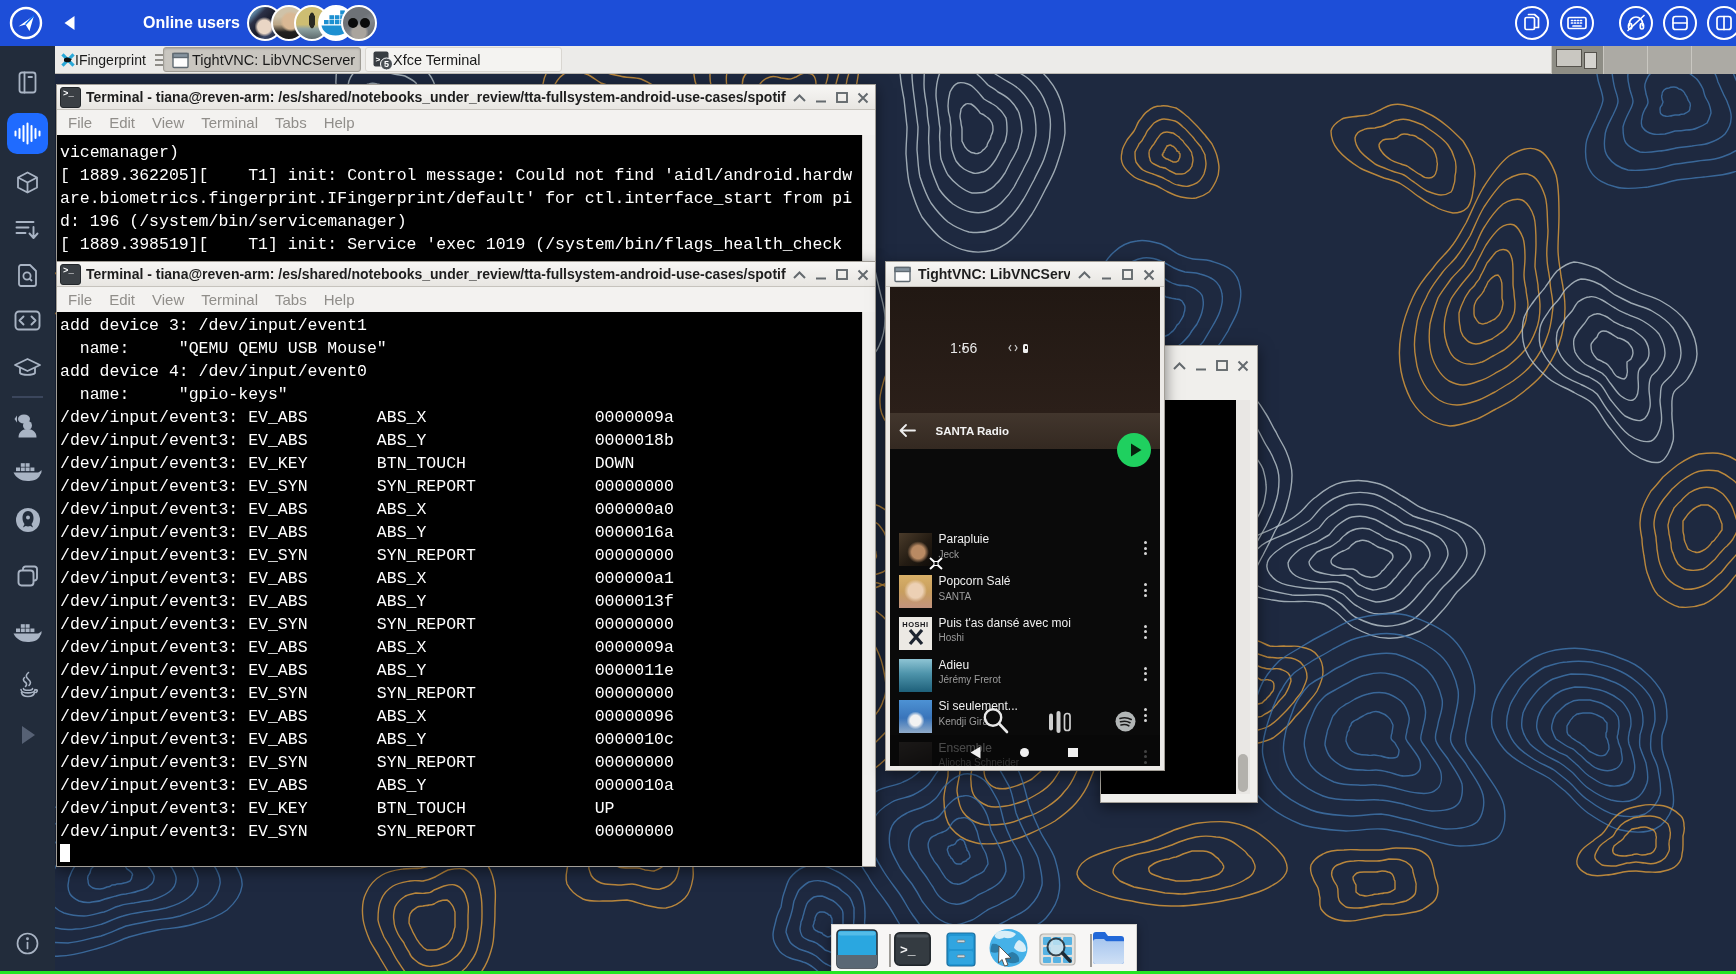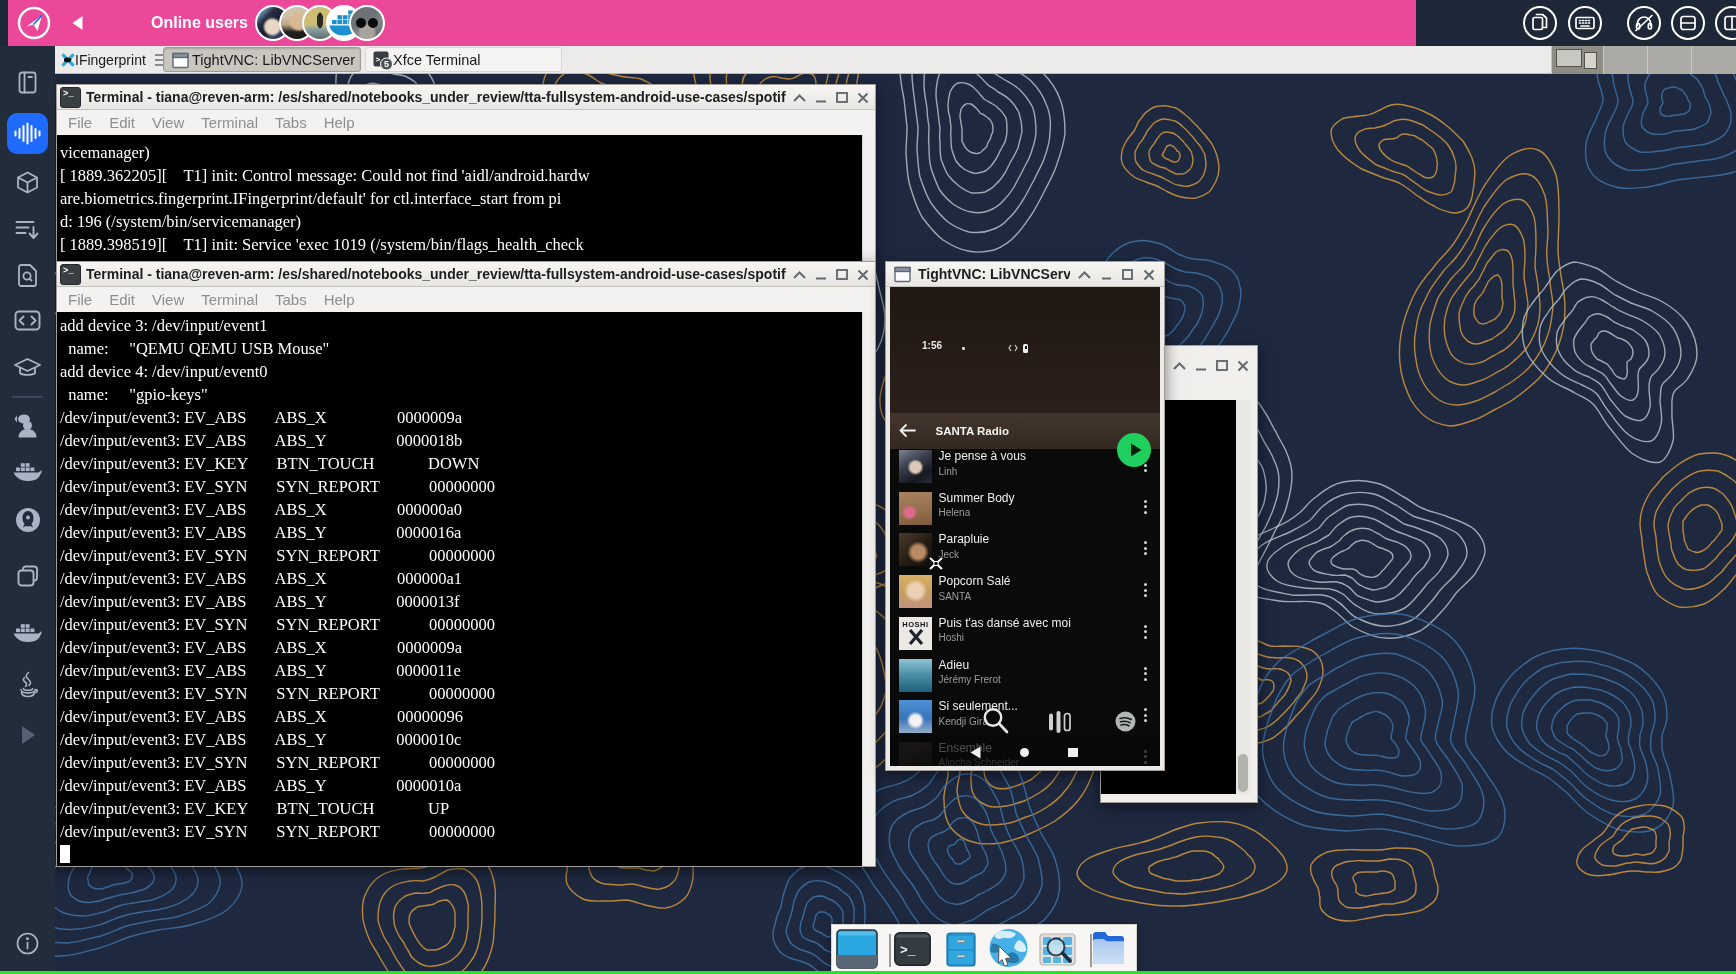--- a/index.html
+++ b/index.html
@@ -1,37 +1,37 @@
 <!DOCTYPE html>
 <html><head><meta charset="utf-8"><title>d</title><style>
 *{margin:0;padding:0;box-sizing:border-box}
 html,body{width:1736px;height:974px;overflow:hidden;background:#1d2738;font-family:"Liberation Sans",sans-serif;position:relative}
 .abs{position:absolute}
-#topbar{left:8px;top:0;width:1408px;height:46px;background:#ec4899;z-index:50}
+#topbar{left:0;top:0;width:1736px;height:46px;background:#1d4ed8;z-index:50}
 #sidebar{left:0;top:46px;width:55px;height:928px;background:#222c3b;z-index:40}
 #desktop{left:55px;top:46px;width:1681px;height:928px;overflow:hidden;z-index:1}
 #wallpaper{left:0;top:0;width:1681px;height:928px}
 #greenline{left:0;bottom:0;width:1736px;height:3px;background:#23e523;z-index:60}
 #taskbar{left:0;top:0;width:1681px;height:28px;background:#ecebe9;border-bottom:1px solid #bdbab4;z-index:30}
 .tbtxt{font-size:14px;color:#1a1a1a;line-height:28px}
 .winbtn{position:absolute;top:1px;height:25px;border-radius:3px;font-size:14.5px;color:#1a1a1a;line-height:24px;white-space:nowrap;overflow:hidden}
 .winbtn.active{background:#c9c6c0;border:1px solid #9f9c95;box-shadow:inset 0 1px 2px rgba(0,0,0,.18)}
 .winbtn.idle{background:#f4f3f1;border:1px solid #d9d6d1}
 #pager{position:absolute;right:0;top:0;height:28px;display:flex}
 .pcell{width:46px;height:28px;background:#acaaa4;border-left:1px solid #c9c7c1}
 .pcell.act{background:#8e8d85;position:relative}
 .xwin{position:absolute;border:1px solid #a29e97;box-shadow:0 4px 14px rgba(0,0,0,.5);background:#f2f1ef}
 .tbar{position:relative;height:25px;background:linear-gradient(#f7f6f4,#e8e6e2);border-bottom:1px solid #c6c3bd}
 .tbar .ttl{position:absolute;left:29px;top:0;font-weight:bold;font-size:14px;color:#1d1d1d;line-height:25px;white-space:nowrap;overflow:hidden}
 .wbts{position:absolute;right:6px;top:0;height:25px;display:flex;align-items:center;gap:9px}
 .wbts svg{display:block}
 .mbar{height:25px;background:#f3f2f0;font-size:15px;color:#908e8a;line-height:25px;white-space:nowrap}
 .mbar span{margin-right:17px}
 .tscreen{position:relative;background:#000;overflow:hidden}
-.tscreen pre{font-family:Liberation Serif, serif;font-size:16.5px;line-height:23px;color:#fff;padding:2px 0 0 3px}
+.tscreen pre{font-family:Liberation Mono, monospace;font-size:16.5px;line-height:23px;color:#fff;padding:2px 0 0 3px}
 .sbar{position:absolute;right:0;top:0;bottom:0;width:13px;background:#f1f0ee;border-left:1px solid #d8d5d0}
 .ticon{position:absolute;left:3px;top:2px;width:21px;height:21px;background:#3a3f44;border-radius:3px;border:1px solid #23272b}
 .ticon:after{content:">_";position:absolute;left:2px;top:1px;font:bold 9px "Liberation Mono",monospace;color:#fff}
 #dock{left:776px;top:878px;width:306px;height:50px;background:#f7f6f5;border:1px solid #d5d3ce;border-bottom:none;box-shadow:0 2px 10px rgba(0,0,0,.4);display:flex;align-items:center;z-index:25}
 .dsep{width:2px;height:33px;background:#9d9b96;margin:0 6px}
 .row{position:absolute;left:0;width:271px;height:42px}
 .row .th{position:absolute;left:9px;top:0;width:33px;height:33px}
 .row .t1{position:absolute;left:48.5px;top:-1px;font-size:12px;color:#efefef;white-space:nowrap}
 .row .t2{position:absolute;left:48.5px;top:15.5px;font-size:10px;color:#9c9c9c;white-space:nowrap}
 .row .dots{position:absolute;left:254px;top:8px}
@@ -517,52 +517,32 @@
     <svg width="11" height="11" viewBox="0 0 11 11">
             <rect x="1" y="1" width="9" height="9" fill="none" stroke="#646a6e" stroke-width="1.9"></rect>
           </svg>
     <svg width="12" height="12" viewBox="0 0 12 12">
             <path d="M1.5 1.5 L10.5 10.5 M10.5 1.5 L1.5 10.5" stroke="#646a6e" stroke-width="2"></path>
           </svg>
    </div>
   </div>
   <div id="phone" style="position:absolute;left:4px;top:25px;width:270px;height:479px;background:#0a0a0a;overflow:hidden">
    <div style="position:absolute;left:0;top:0;width:270px;height:126px;background:linear-gradient(180deg,#211813,#2b1f19)"></div>
-   <div style="position:absolute;left:32px;top:53px;font-size:10px;font-weight:bold;color:#e8e8e8">1:56</div>
+   <div style="position:absolute;left:60px;top:53px;font-size:14px;font-weight:normal;color:#e8e8e8">1:56</div>
    <div style="position:absolute;left:72px;top:60px;width:2.5px;height:2.5px;border-radius:50%;background:#ddd"></div>
    <svg style="position:absolute;left:118px;top:57px" width="10" height="8" viewBox="0 0 10 8">
           <path d="M3 1 L1 4 L3 7 M7 1 L9 4 L7 7" stroke="#ccc" stroke-width="1.2" fill="none"></path>
         </svg>
    <div style="position:absolute;left:133px;top:56.5px;width:5px;height:9px;border-radius:1.5px;background:#eee"></div>
    <div style="position:absolute;left:134.5px;top:59px;width:2px;height:3px;background:#231a16"></div>
    <div style="position:absolute;left:0;top:126px;width:270px;height:36px;background:linear-gradient(180deg,#42362d,#342921)"></div>
    <svg style="position:absolute;left:9px;top:137px" width="17" height="13" viewBox="0 0 17 13">
           <path d="M7 1 L1.5 6.5 L7 12 M2 6.5 H16" stroke="#eee" stroke-width="1.8" fill="none" stroke-linecap="round" stroke-linejoin="round"></path>
         </svg>
    <div style="position:absolute;left:45.5px;top:138px;font-size:11.5px;font-weight:bold;color:#f2f2f2">SANTA Radio</div>
-   <div class="row" style="top:163.0px">
-          <div class="th" style="background:radial-gradient(circle at 50% 52%,#dcc8b6 0 22%,rgba(220,200,182,0) 34%),linear-gradient(150deg,#7b8291 0%,#3c4150 38%,#16181f 75%,#2a2e3c 100%)"></div>
-          <div class="t1">Je pense à vous</div>
-          <div class="t2">Linh</div>
-          <div class="dots">
-            <div class="dot3"></div>
-            <div class="dot3"></div>
-            <div class="dot3"></div>
-          </div>
-        </div>
-   <div class="row" style="top:204.7px">
-          <div class="th" style="background:radial-gradient(circle at 32% 62%,#e06a8a 0 14%,rgba(224,106,138,0) 26%),linear-gradient(170deg,#a8825e 0%,#96714e 55%,#7c5a3c 100%)"></div>
-          <div class="t1">Summer Body</div>
-          <div class="t2">Helena</div>
-          <div class="dots">
-            <div class="dot3"></div>
-            <div class="dot3"></div>
-            <div class="dot3"></div>
-          </div>
-        </div>
    <div class="row" style="top:288.1px">
           <div class="th" style="background:radial-gradient(circle at 50% 48%,#ecd0b4 0 30%,rgba(236,208,180,0) 48%),linear-gradient(180deg,#d8b068 0%,#c89e5e 50%,#c2937e 100%)"></div>
           <div class="t1">Popcorn Salé</div>
           <div class="t2">SANTA</div>
           <div class="dots">
             <div class="dot3"></div>
             <div class="dot3"></div>
             <div class="dot3"></div>
           </div>
         </div>

